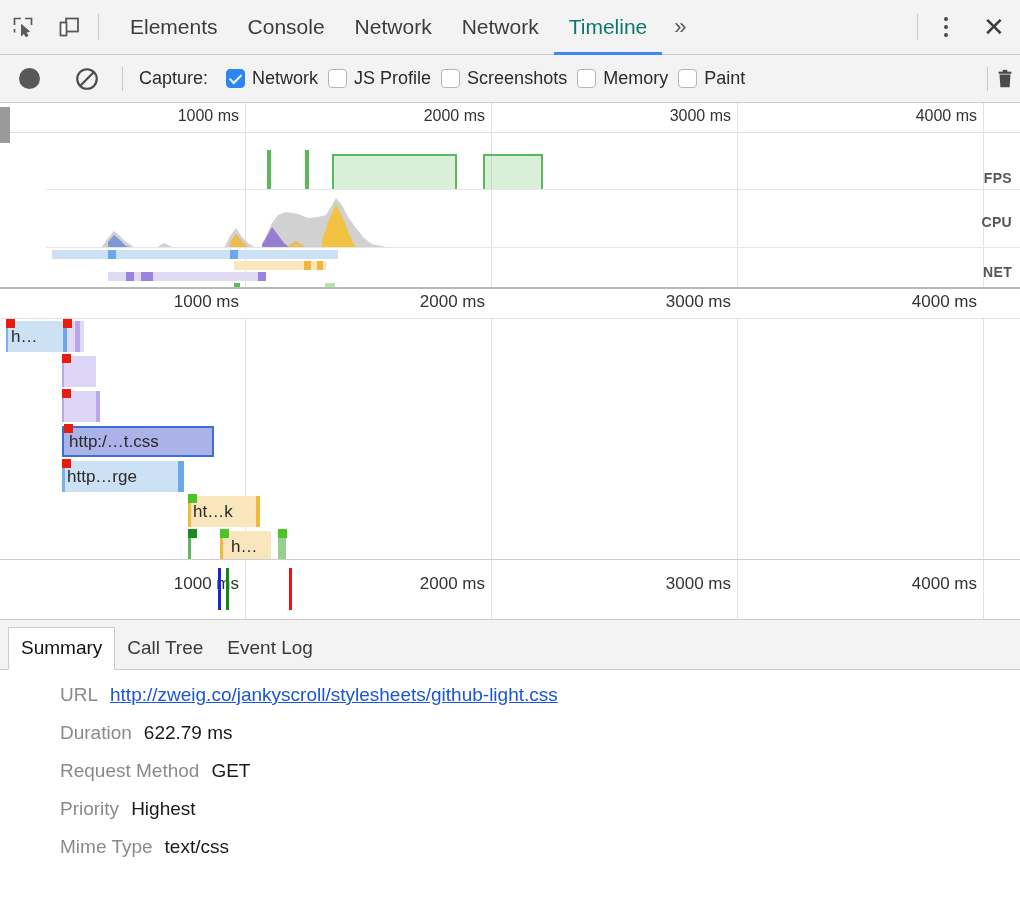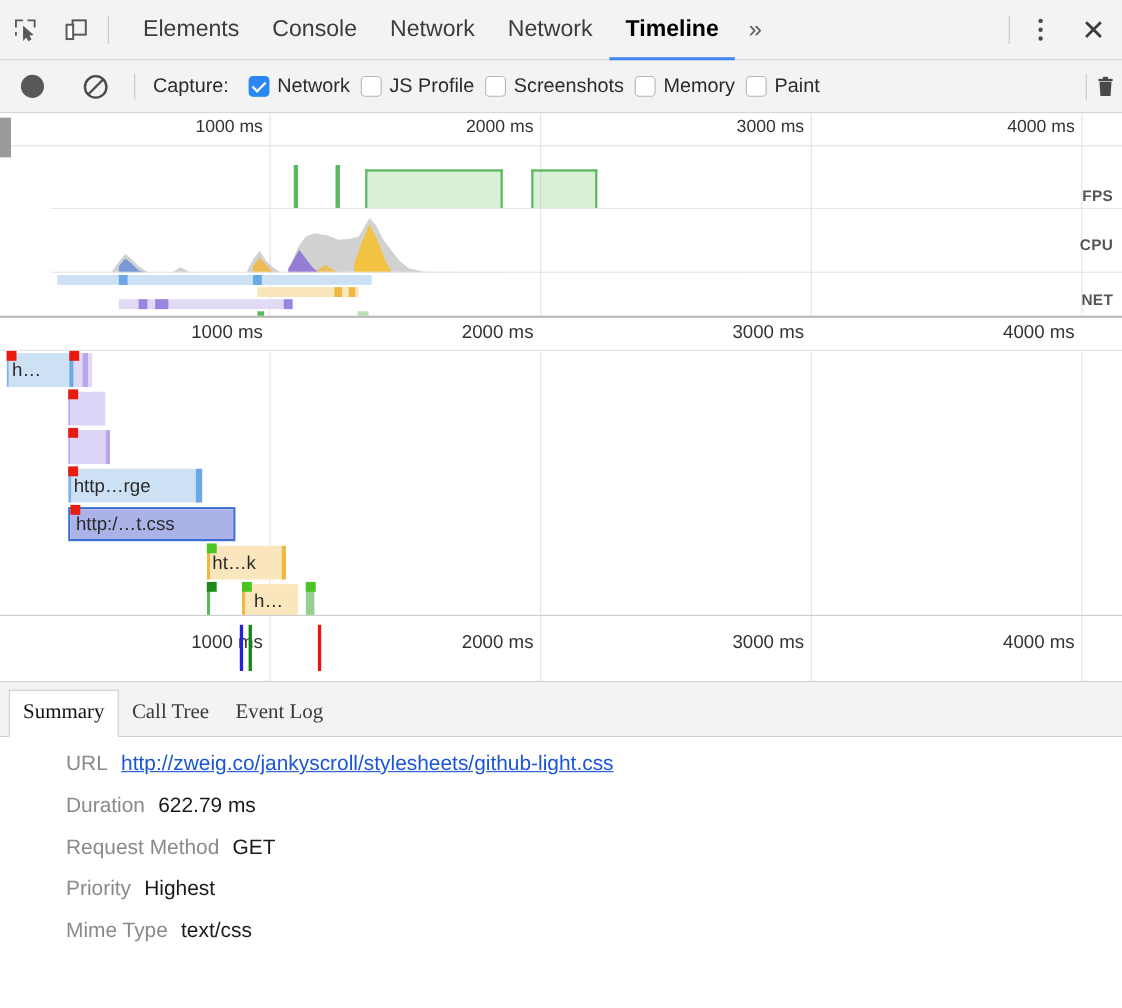--- a/index.html
+++ b/index.html
@@ -31,21 +31,21 @@
   }
   .tabs { display: flex; align-items: stretch; margin-left: 10px; }
   .tab {
     display: flex; align-items: center;
     padding: 0 15px;
     font-size: 21px;
     color: #3c3c3c;
     position: relative;
     white-space: nowrap;
   }
-  .tab.active { color: #000000; font-weight: bold; }
+  .tab.active { color: #0f766e; }
   .tab.active::after {
     content: "";
     position: absolute;
     left: 0; right: 0; bottom: -1px;
     height: 3px; background: #4285f4;
   }
   .tab-more {
     display: flex; align-items: center;
     padding: 0 12px; font-size: 22px; color: #5a5a5a;
   }
@@ -178,21 +178,21 @@
   
   .detail { height: 294px; background: #fff; }
   .dtabs {
     height: 50px; background: #f3f3f3;
     display: flex; align-items: flex-end;
     border-bottom: 1px solid #cdcdcd;
     padding-left: 8px;
   }
   .dtab {
     font-size: 19px; color: #3a3a3a;
-    padding: 9px 12px 10px 12px; white-space: nowrap; font-family: Liberation Serif, serif;
+    padding: 9px 12px 10px 12px; white-space: nowrap;
   }
   .dtab.active {
     background: #fff; border: 1px solid #cdcdcd;
     border-bottom: 1px solid #fff; margin-bottom: -1px;
     color: #111;
   }
   .dbody { padding: 14px 0 0 22px; margin-left: 38px; }
   .drow { display: flex; align-items: baseline; margin-bottom: 16px; font-size: 19px; }
   .dkey { color: #8a8a8a; margin-right: 12px; white-space: nowrap; }
   .dval { color: #1a1a1a; }
@@ -397,34 +397,34 @@
       </div>
       <div class="wf-row">
         <div class="req" style="left: 62px; width: 38px;">
           <div class="req-seg" style="left: 0px; width: 2px; background: rgb(185, 166, 236);"></div>
           <div class="req-seg" style="left: 2px; width: 32px; background: rgb(221, 213, 246);"></div>
           <div class="req-seg" style="left: 34px; width: 4px; background: rgb(185, 166, 236);"></div>
         </div>
         <div class="marker-sq" style="left: 62px; top: 0px; background: rgb(232, 27, 15);"></div>
       </div>
       <div class="wf-row">
+        <div class="req selected" style="left: 62px; width: 152px;">
+          <div class="req-seg" style="left: 0px; width: 152px; background: rgb(170, 178, 232);"></div>
+          <span class="req-label">http:/…t.css</span>
+        </div>
+        <div class="marker-sq" style="left: 64px; top: 0px; background: rgb(232, 27, 15);"></div>
+      </div>
+      <div class="wf-row">
         <div class="req" style="left: 62px; width: 122px;">
           <div class="req-seg" style="left: 0px; width: 3px; background: rgb(127, 176, 232);"></div>
           <div class="req-seg" style="left: 3px; width: 113px; background: rgb(205, 225, 245);"></div>
           <div class="req-seg" style="left: 116px; width: 6px; background: rgb(106, 168, 232);"></div>
           <span class="req-label">http…rge</span>
         </div>
         <div class="marker-sq" style="left: 62px; top: 0px; background: rgb(232, 27, 15);"></div>
-      </div>
-      <div class="wf-row">
-        <div class="req selected" style="left: 62px; width: 152px;">
-          <div class="req-seg" style="left: 0px; width: 152px; background: rgb(170, 178, 232);"></div>
-          <span class="req-label">http:/…t.css</span>
-        </div>
-        <div class="marker-sq" style="left: 64px; top: 0px; background: rgb(232, 27, 15);"></div>
       </div>
       <div class="wf-row">
         <div class="req" style="left: 188px; width: 72px;">
           <div class="req-seg" style="left: 0px; width: 3px; background: rgb(240, 184, 64);"></div>
           <div class="req-seg" style="left: 3px; width: 65px; background: rgb(250, 230, 189);"></div>
           <div class="req-seg" style="left: 68px; width: 4px; background: rgb(240, 184, 64);"></div>
           <span class="req-label">ht…k</span>
         </div>
         <div class="marker-sq" style="left: 188px; top: 0px; background: rgb(76, 196, 37);"></div>
       </div>

